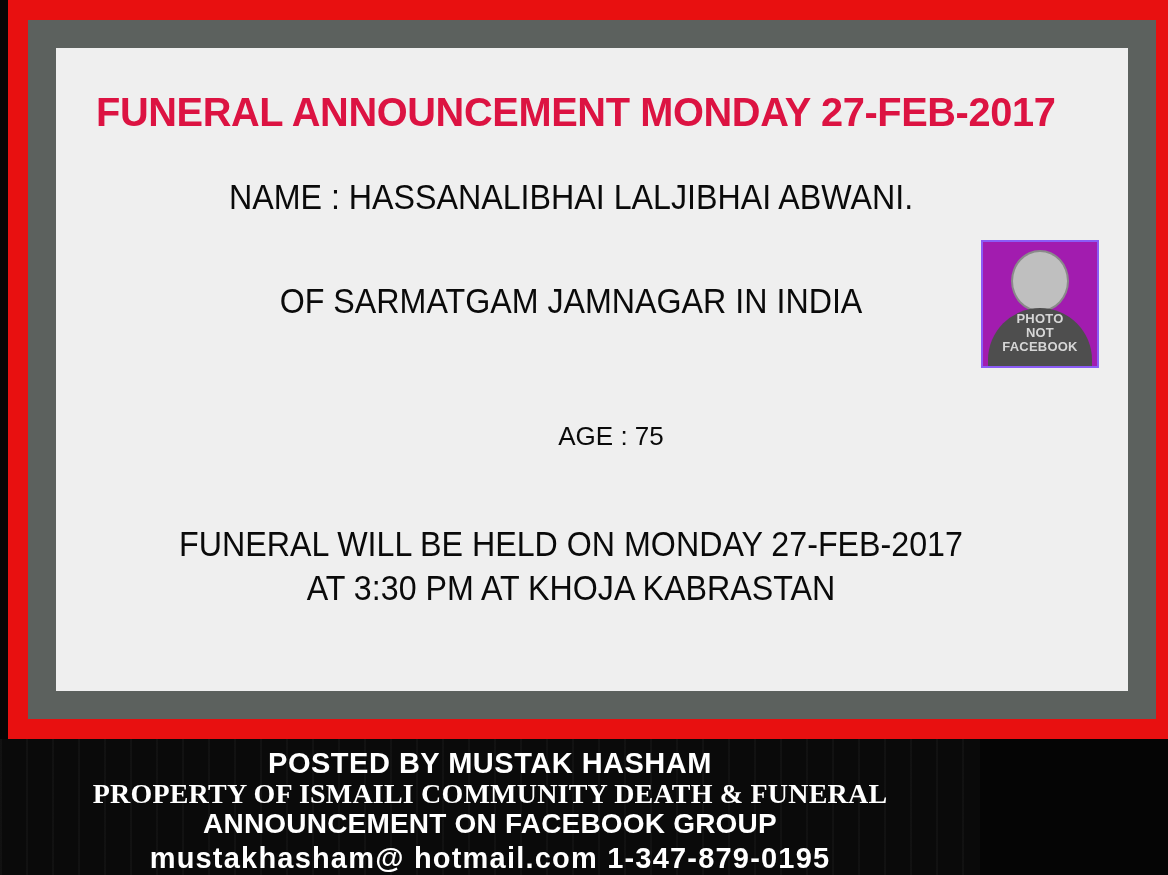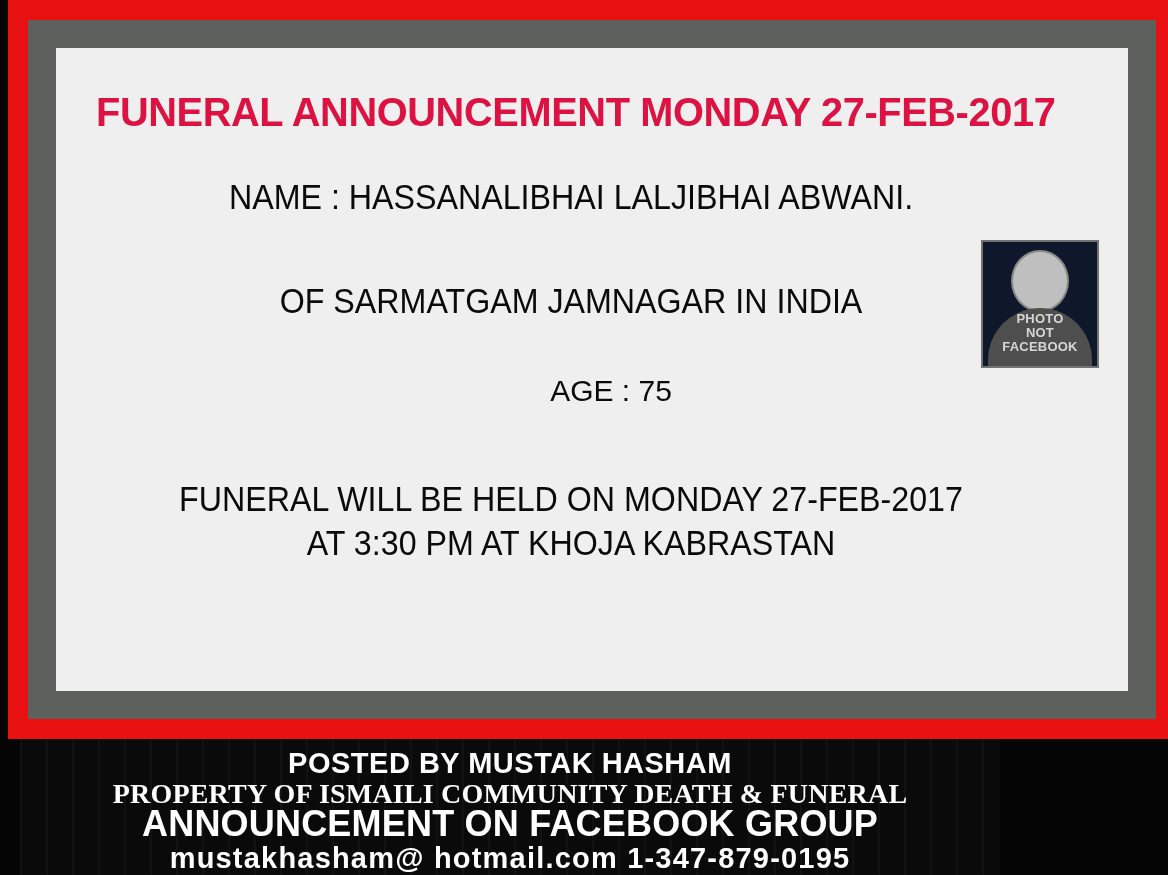--- a/index.html
+++ b/index.html
@@ -88,41 +88,41 @@
     font-weight: 500;
     line-height: 38px;
     white-space: nowrap;
     color: #0A0A0A;
     transform: scaleX(0.92);
     transform-origin: left center;
   }
 
   .line-name   { margin-top: 0px; }
   .line-place  { margin-top: 66px; }
-  .line-age    { margin-top: 52px; transform: scaleX(1); font-family: "Liberation Sans", sans-serif; font-size: 30px; }
+  .line-age    { margin-top: 97px; transform: scaleX(1); font-family: "Liberation Sans", sans-serif; font-size: 26px; }
   .line-when   { margin-top: 70px; }
   .line-where  { margin-top: 6px; }
 
   
   #photo-placeholder {
     position: absolute;
     left: 921px;
     top: 188px;
     width: 126px;
     height: 136px;
     background: #EFEFEF;
     padding: 4px;
     box-sizing: border-box;
   }
   #photo-inner {
     position: relative;
     width: 100%;
     height: 100%;
-    background: #0f172a;
-    border: 2px solid #737373;
+    background: #a21caf;
+    border: 2px solid #8b5cf6;
     box-sizing: border-box;
     overflow: hidden;
   }
   
   #avatar-head {
     position: absolute;
     left: 50%;
     top: 8px;
     width: 58px;
     height: 62px;
@@ -167,42 +167,41 @@
     height: 136px;
     background: #0A0A0A;
     background-image:
       repeating-linear-gradient(90deg,
         rgba(255,255,255,0.030) 0px,
         rgba(255,255,255,0.030) 2px,
         rgba(0,0,0,0) 2px,
         rgba(0,0,0,0) 26px);
     text-align: center;
     overflow: hidden;
-    margin-left: 20px;
   }
   .footer-line {
     color: #FFFFFF;
     font-family: "Liberation Sans Narrow", "Liberation Sans", sans-serif;
     font-weight: bold;
     white-space: nowrap;
   }
   #footer-posted {
     margin-top: 8px;
     font-size: 29px;
     line-height: 32px;
     letter-spacing: 0.5px;
   }
   #footer-property {
     font-size: 28px;
     line-height: 30px;
     letter-spacing: 0.2px;
     font-family: Liberation Serif, serif;
   }
   #footer-group {
-    font-size: 36px;
+    font-size: 28px;
     line-height: 30px;
     letter-spacing: 0.2px;
   }
   #footer-contact {
     margin-top: 3px;
     font-size: 29px;
     line-height: 32px;
     letter-spacing: 1.2px;
   }
 </style>

